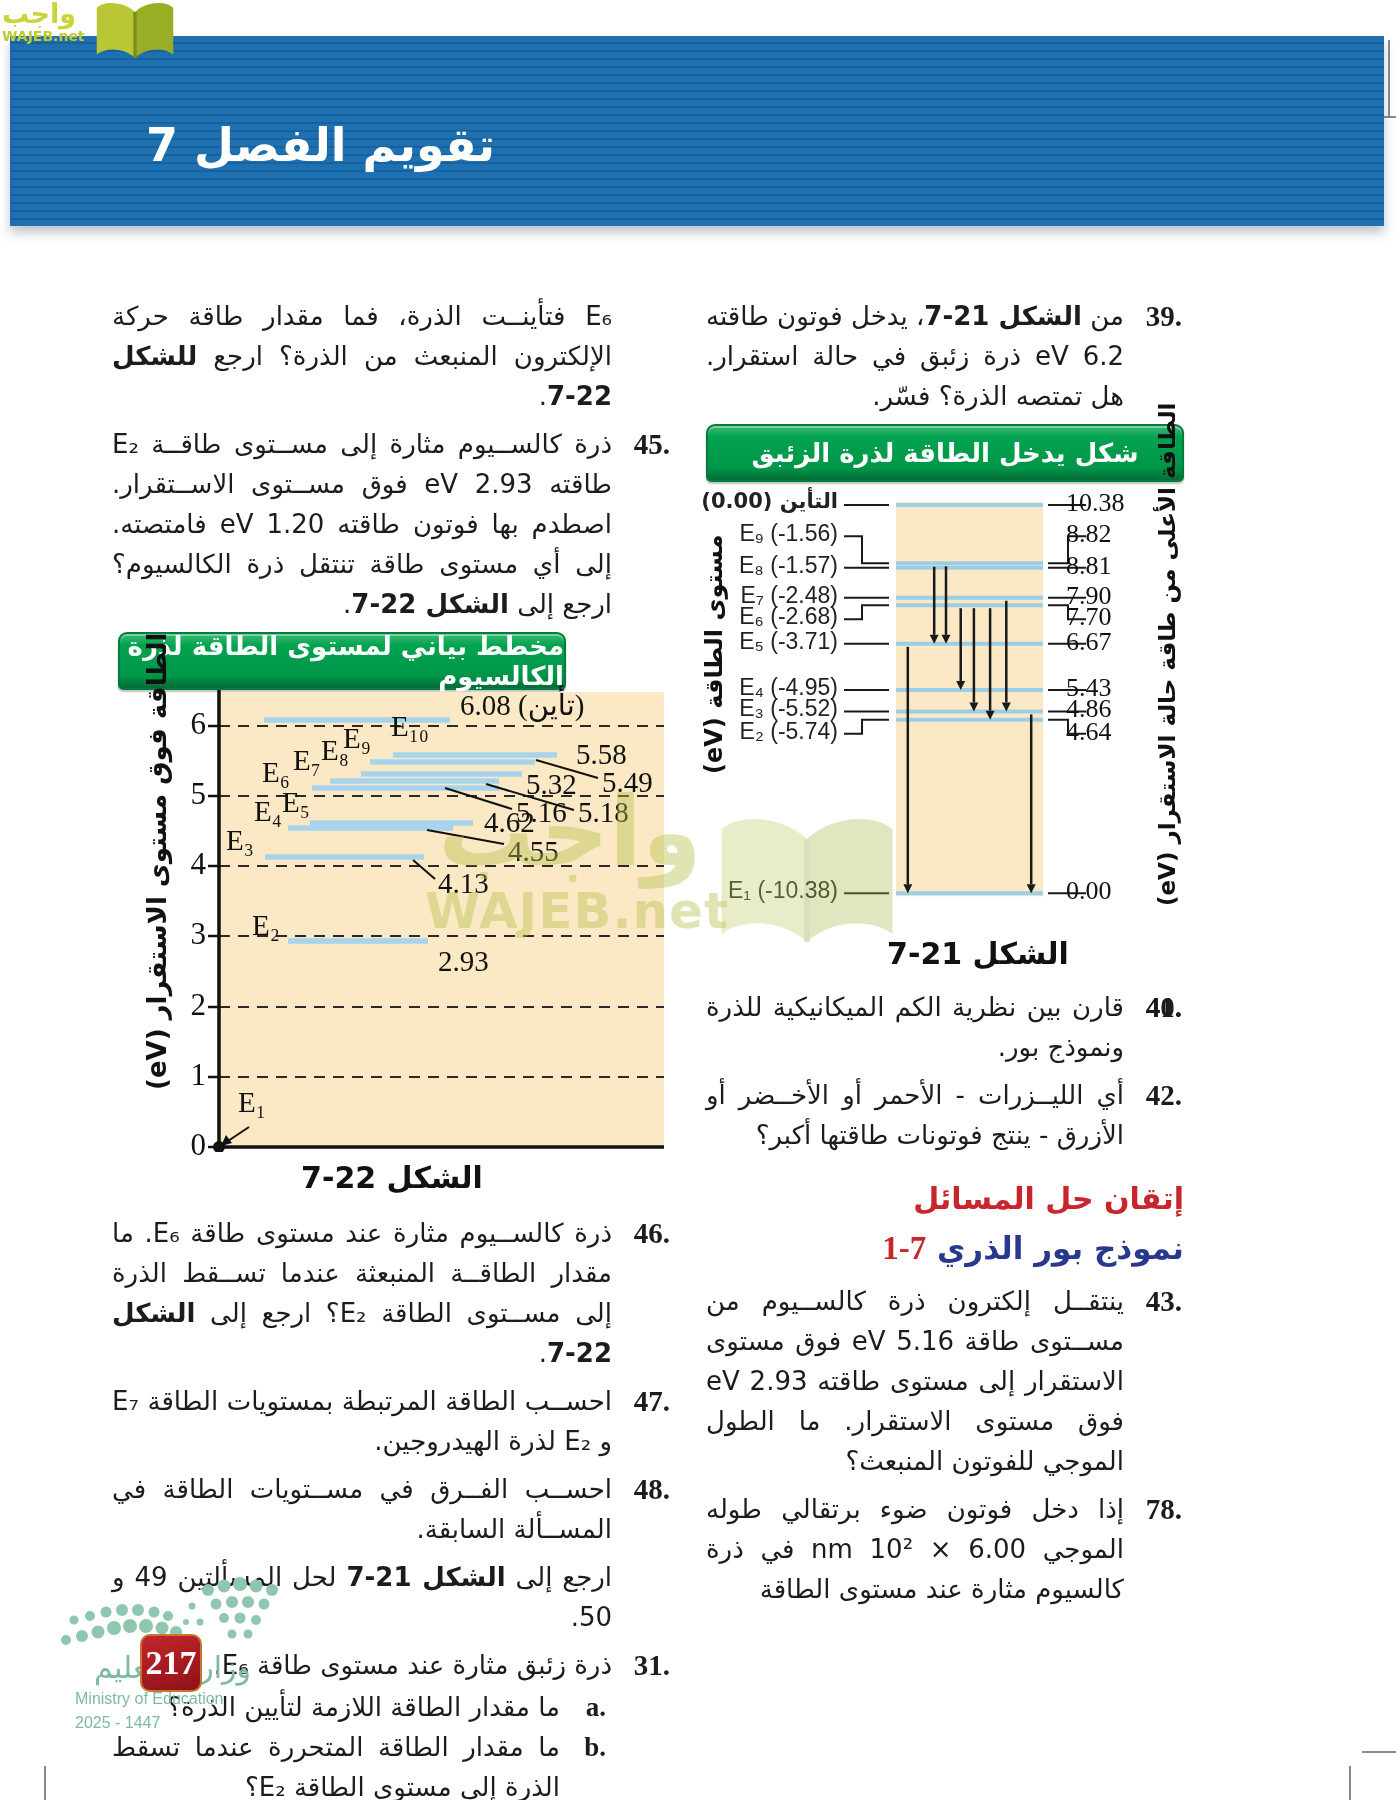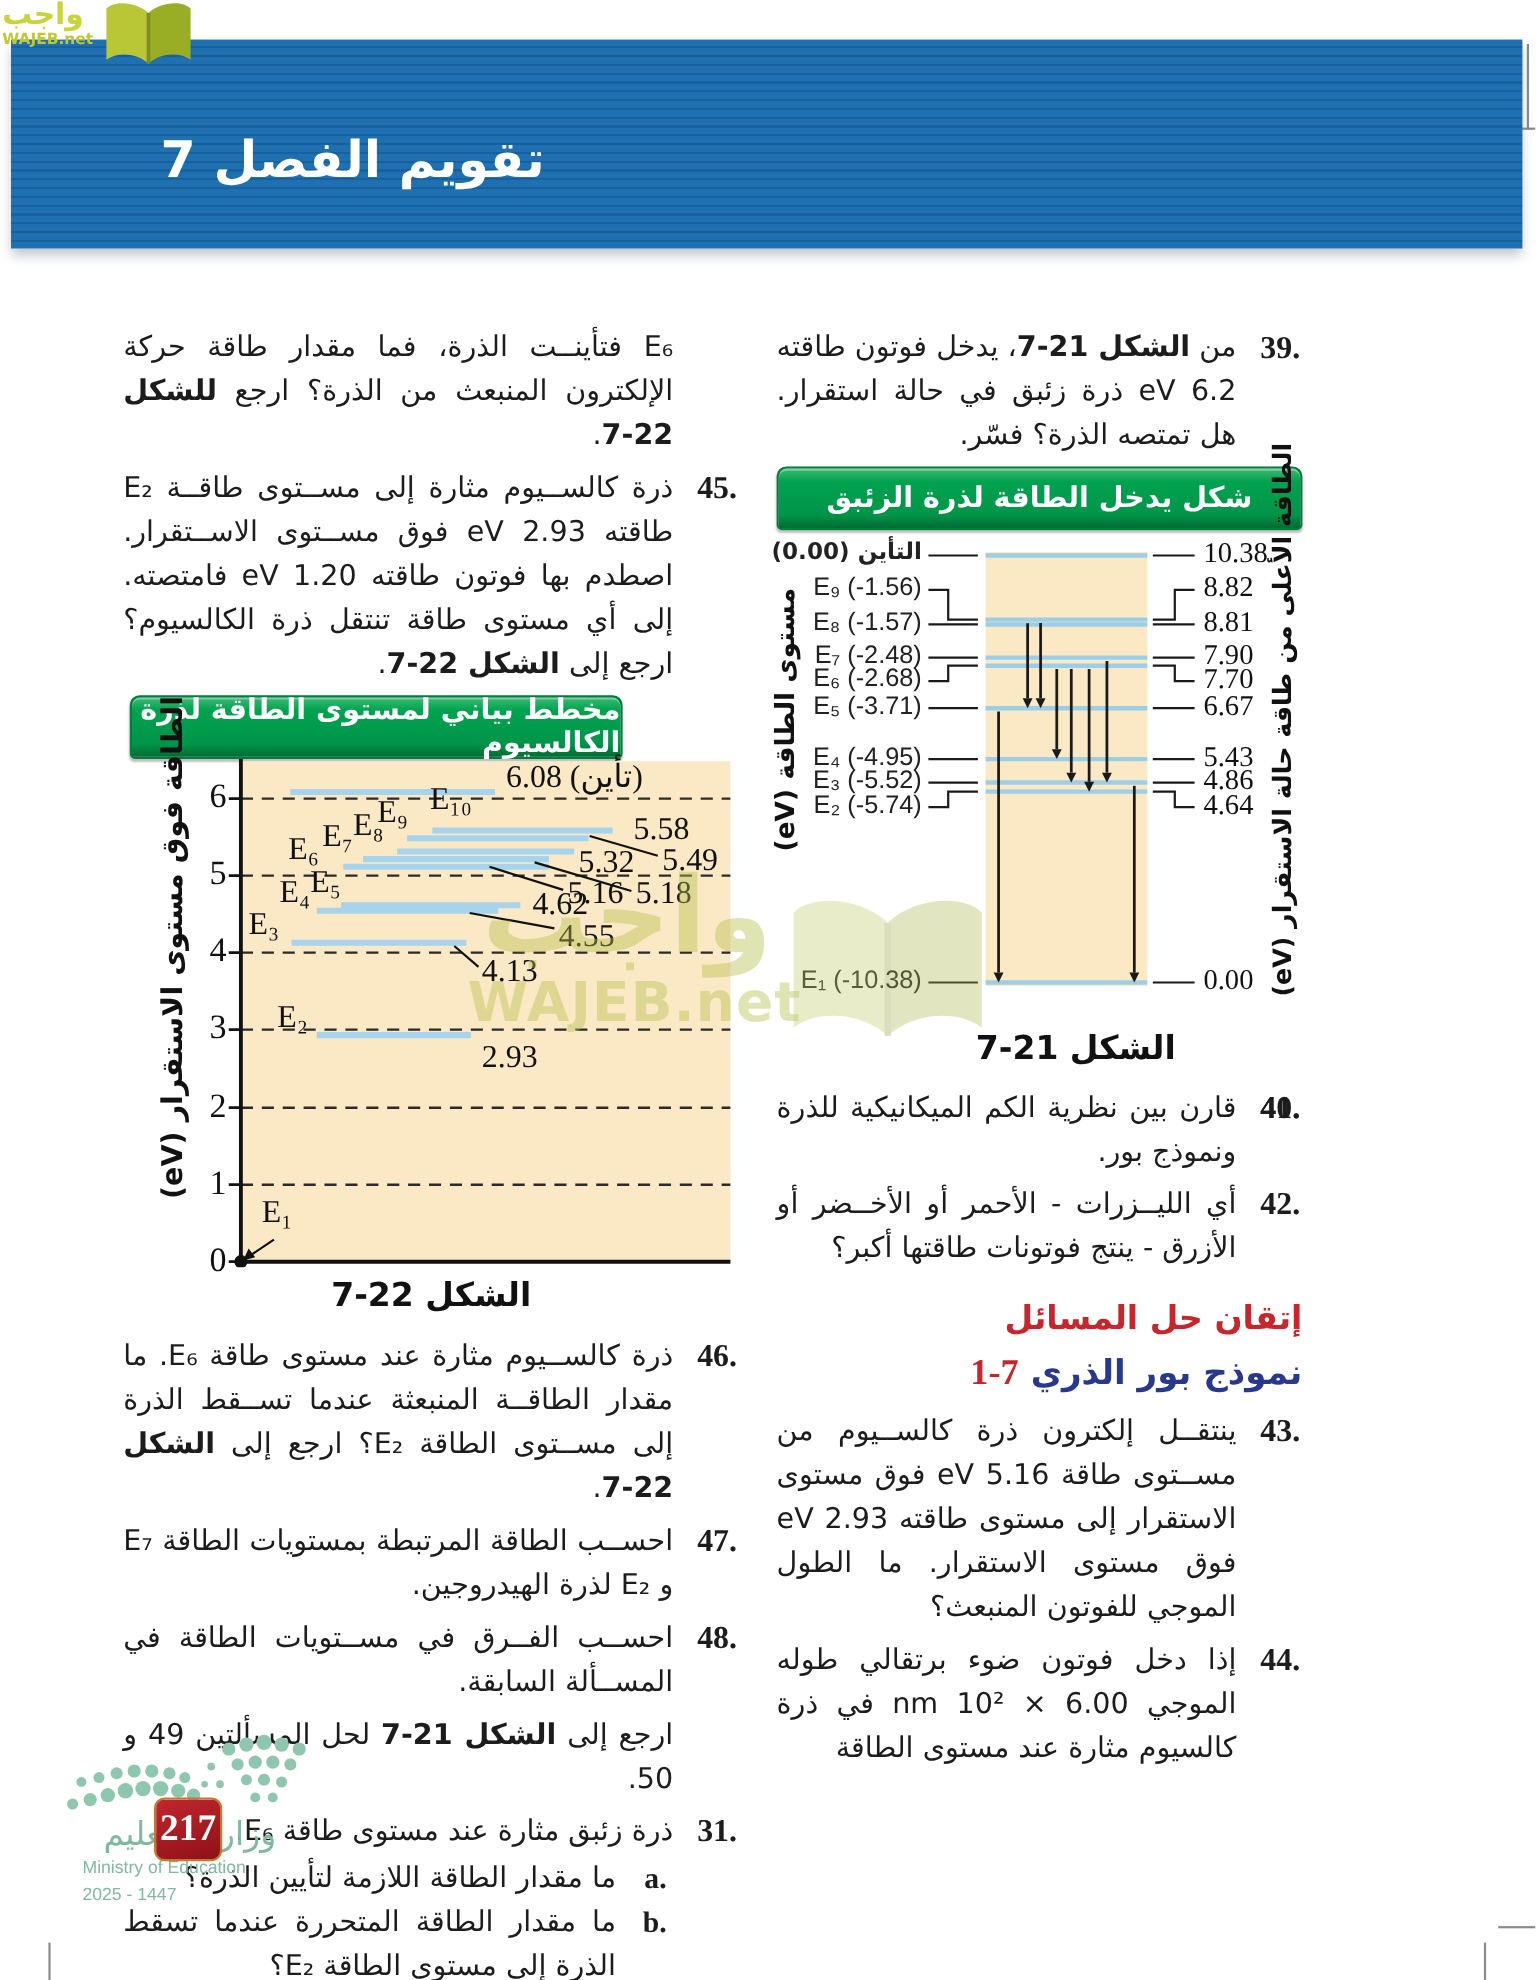--- a/index.html
+++ b/index.html
@@ -32,21 +32,21 @@
   .green-bar{height:54px;background:linear-gradient(180deg,#3cba72,#00a24f 22%,#009549 78%,#006b35);
     border:2px solid #007c3d;border-radius:9px 9px 5px 5px;color:#fff;font-weight:bold;font-size:26px;
     display:flex;align-items:center;justify-content:center;direction:rtl;
     box-shadow:inset 0 2px 0 rgba(255,255,255,.35),0 2px 2px rgba(0,0,0,.25);}
   .fig-caption{font-weight:bold;font-size:30px;direction:rtl;color:#111;}
   
   .hg-chart{position:relative;width:500px;height:450px;direction:ltr;}
   .hg-lab{position:absolute;left:0;width:154px;text-align:right;direction:ltr;
           font-family:"Liberation Sans",sans-serif;font-size:23px;color:#222;white-space:nowrap;}
   .hg-lab.rtl{direction:rtl;font-family:"DejaVu Sans",sans-serif;font-weight:bold;font-size:21px;}
-  .hg-val{position:absolute;left:410px;font-family:"Liberation Serif",serif;font-size:26px;color:#111;white-space:nowrap;}
+  .hg-val{position:absolute;left:382px;font-family:"Liberation Serif",serif;font-size:26px;color:#111;white-space:nowrap;}
   .rot{position:absolute;transform-origin:0 0;transform:rotate(-90deg);white-space:nowrap;
        direction:rtl;font-weight:bold;color:#111;}
   
   .ca-chart{position:relative;width:560px;height:462px;direction:ltr;}
   .ca-tick{position:absolute;left:58px;width:36px;text-align:right;font-family:"Liberation Serif",serif;font-size:31px;color:#111;}
   .ca-lab{position:absolute;font-family:"Liberation Serif",serif;font-size:29px;color:#111;white-space:nowrap;}
   .ca-val{position:absolute;font-family:Liberation Serif, serif;font-size:29px;color:#111;white-space:nowrap;}
   
   .wm-text{position:absolute;left:425px;top:782px;width:290px;text-align:center;color:#b6bf4a;opacity:.42;z-index:3;}
   .wm-text .big{font-size:96px;font-weight:bold;line-height:100px;}
@@ -181,21 +181,21 @@
       <span class="sec-num">1-7</span>
       <span> </span>
       <span class="sec-title">نموذج بور الذري</span>
     </div>
 
     <div class="problem">
       <span class="pnum">43.</span>
       <span>ينتقــل إلكترون ذرة كالســيوم من مســتوى طاقة 5.16 eV فوق مستوى الاستقرار إلى مستوى طاقته 2.93 eV فوق مستوى الاستقرار. ما الطول الموجي للفوتون المنبعث؟</span>
     </div>
     <div class="problem">
-      <span class="pnum">44.</span>
+      <span class="pnum">78.</span>
       <span>إذا دخل فوتون ضوء برتقالي طوله الموجي 6.00 × 10² nm في ذرة كالسيوم مثارة عند مستوى الطاقة</span>
     </div>
   </div>
 
   <div class="col col-left">
 
     <div class="problem">
       <span><span>E₆ فتأينــت الذرة، فما مقدار طاقة حركة الإلكترون المنبعث من الذرة؟ ارجع </span><span class="bold">للشكل 22-7</span><span>.</span></span>
     </div>
 

